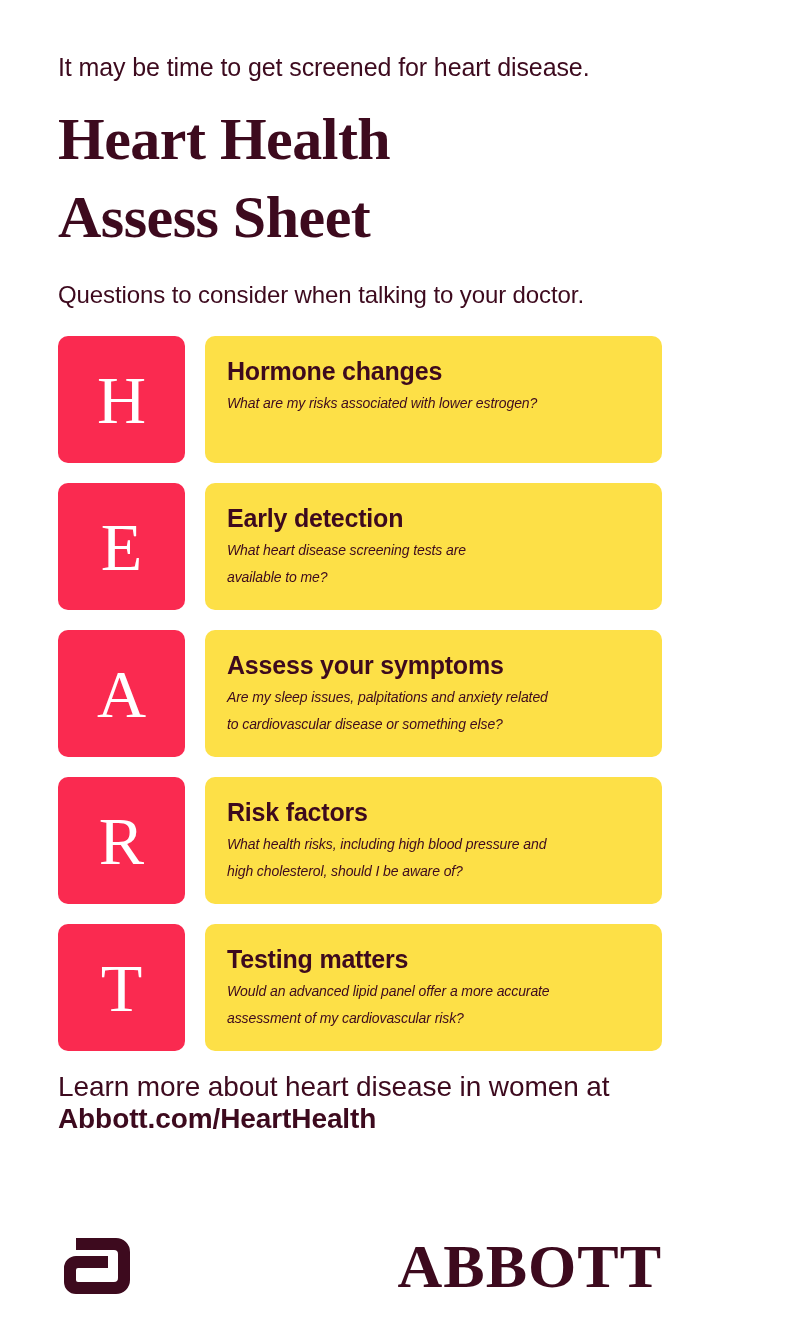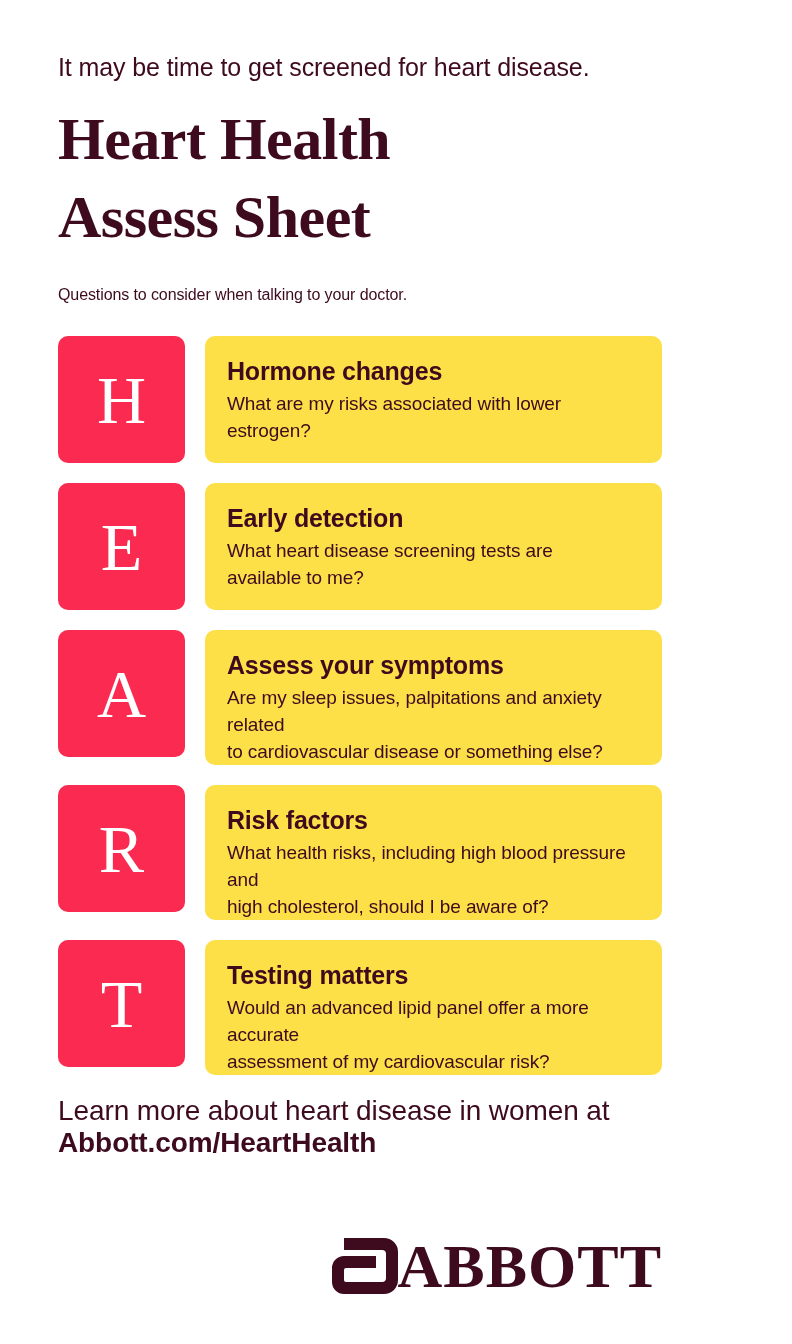--- a/index.html
+++ b/index.html
@@ -36,21 +36,21 @@
     font-family: "Liberation Serif", serif;
     font-weight: 700;
     font-size: 60px;
     line-height: 78px;
     color: #3d0a1e;
     margin-top: 18px;
     letter-spacing: -0.5px;
   }
   .headline .line { display: block; }
   .subhead {
-    font-size: 16px;
+    font-size: 24px;
     line-height: 30px;
     color: #3d0a1e;
     margin-top: 24px;
     font-weight: 400;
     letter-spacing: -0.1px;
   }
 
   
   .rows {
     margin-top: 26px;
@@ -84,27 +84,28 @@
     box-sizing: border-box;
   }
   .card-title {
     font-size: 25px;
     line-height: 30px;
     font-weight: 700;
     color: #3d0a1e;
     letter-spacing: -0.2px;
   }
   .card-body {
-    font-size: 19px;
+    font-size: 14px;
     line-height: 27px;
     font-weight: 400;
     color: #3d0a1e;
     margin-top: 4px;
     letter-spacing: -0.1px;
     white-space: pre-line;
+    font-style: italic;
   }
 
   
   .footer-text {
     margin-top: 14px;
     font-size: 28px;
     line-height: 32px;
     color: #3d0a1e;
     letter-spacing: -0.1px;
   }
@@ -113,21 +114,21 @@
   }
 
   .logo-bar {
     position: absolute;
     left: 64px;
     right: 58px;
     bottom: 42px;
     height: 72px;
     display: flex;
     align-items: center;
-    justify-content: flex-end;
+    justify-content: space-between;
   }
   .abbott-symbol {
     width: 66px;
     height: 56px;
     display: block;
   }
   .abbott-wordmark {
     font-family: "Liberation Serif", serif;
     font-weight: 700;
     font-size: 62px;

